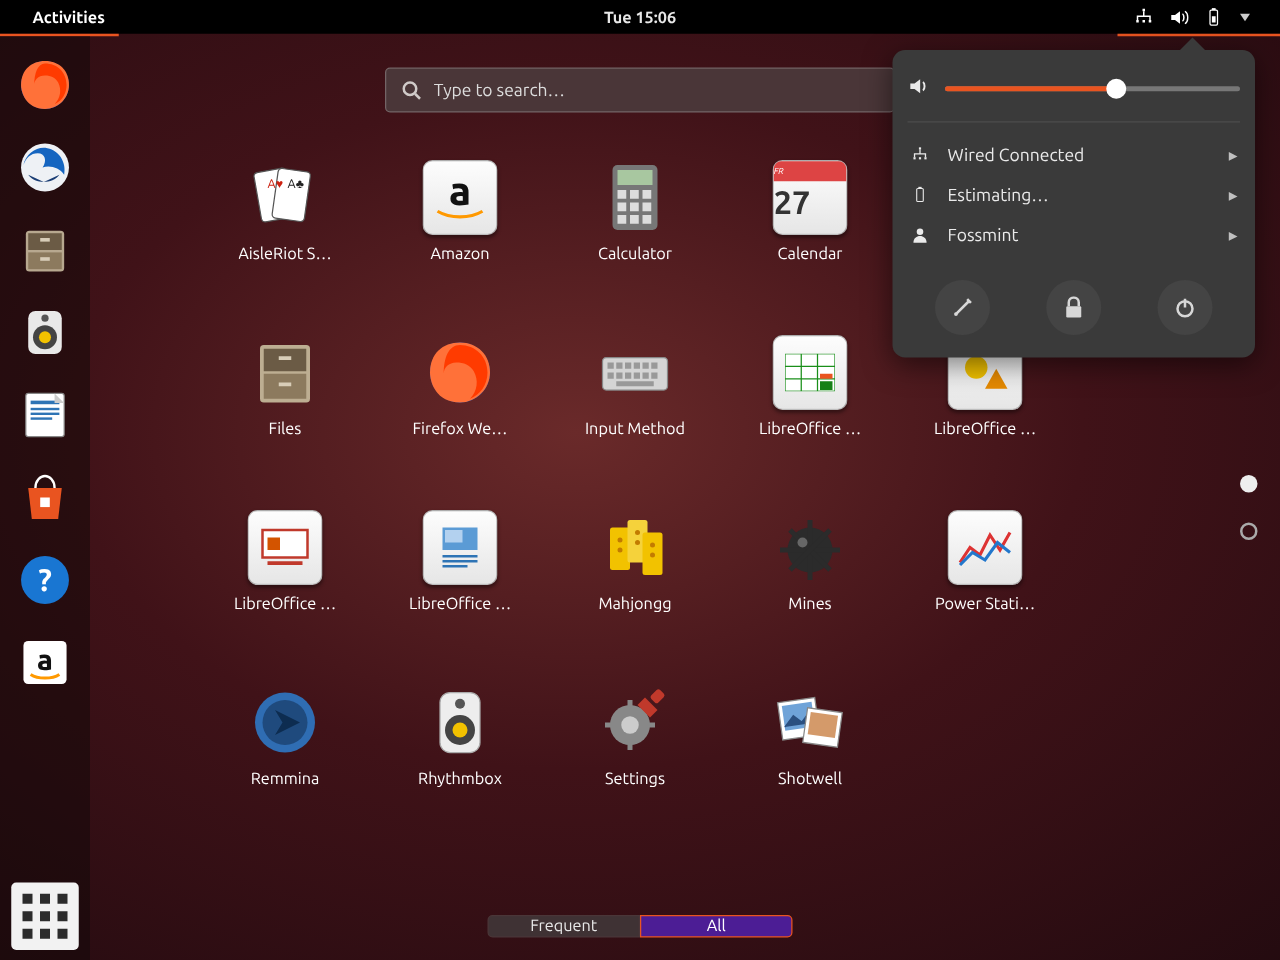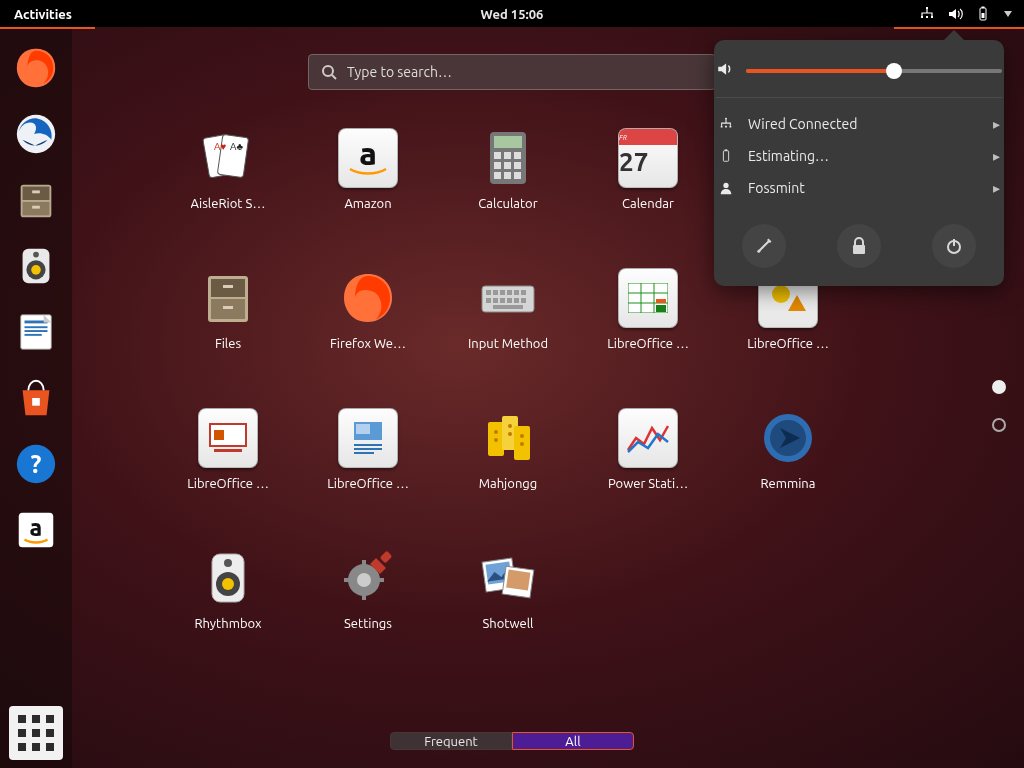--- a/index.html
+++ b/index.html
@@ -11,21 +11,21 @@
     overflow: hidden;
     position: relative;
   }
   
   .topbar {
     position: absolute; top: 0; left: 0; right: 0;
     height: 27px;
     background: #000;
     display: flex; align-items: center;
     font-size: 13px; font-weight: bold;
-    padding: 0 8px;
+    padding: 0 20px;
   }
   .topbar .activities { color: #fff; padding: 2px 6px; }
   .topbar .center { position:absolute; left:50%; transform:translateX(-50%); }
   .topbar .right { margin-left:auto; display:flex; gap:10px; align-items:center; padding-right:4px;}
   .topbar .indicator { width:18px; height:18px; display:flex; align-items:center; justify-content:center; }
   .topbar .indicator svg { fill:#fff; }
   .orange-rule-left { position:absolute; top:27px; left:0; width:95px; height:2px; background:#e95420;}
   .orange-rule-right { position:absolute; top:27px; right:0; width:130px; height:2px; background:#e95420;}
   .triangle { width:0;height:0;border-left:4px solid transparent;border-right:4px solid transparent;border-top:6px solid #ccc; margin-left:2px;}
   
@@ -75,21 +75,21 @@
   .tabs .tab:last-child{border-radius:0 4px 4px 0;}
   
   .dots { position:absolute; top:380px; right:18px; display:flex; flex-direction:column; gap:24px;}
   .dots .dot { width:14px;height:14px;border-radius:50%;}
   .dots .dot.active{background:#eee;}
   .dots .dot.inactive{border:2px solid #aaa;}
   
   .popover {
     position:absolute; top:40px; right:20px;
     width:290px; background:#3a3a3a; border-radius:10px;
-    padding:14px 2px 18px; color:#eaeaea; font-size:14px;
+    padding:14px 12px 18px; color:#eaeaea; font-size:14px;
     box-shadow:0 6px 22px rgba(0,0,0,.5);
   }
   .popover::before{
     content:""; position:absolute; top:-10px; right:40px;
     width:0;height:0;border-left:10px solid transparent;border-right:10px solid transparent;border-bottom:10px solid #3a3a3a;
   }
   .vol-row{display:flex;align-items:center;gap:12px;margin:6px 0 16px;}
   .vol-track{flex:1;height:4px;background:#777;position:relative;border-radius:2px;}
   .vol-fill{position:absolute;left:0;top:0;bottom:0;background:#e95420;border-radius:2px;width:58%;}
   .vol-thumb{position:absolute;top:-6px;left:58%;margin-left:-8px;width:16px;height:16px;background:#fff;border-radius:50%;}
@@ -102,21 +102,21 @@
   .action-row .abtn svg{fill:#d7d7d7;}
   
   .tile{width:60px;height:60px;border-radius:8px;border:1px solid rgba(0,0,0,.25);box-shadow:0 2px 3px rgba(0,0,0,.4);}
   .tile-white{background:linear-gradient(#fdfdfd,#e6e6e6);}
 </style>
 </head>
 <body>
 
 <div class="topbar">
   <span class="activities">Activities</span>
-  <span class="center">Wed 15:06</span>
+  <span class="center">Tue 15:06</span>
   <div class="right">
     <span class="indicator">
       <svg viewBox="0 0 16 16" width="16" height="16">
           <rect x="7" y="1" width="2" height="2"></rect>
           <rect x="2" y="10" width="2" height="2"></rect>
           <rect x="7" y="10" width="2" height="2"></rect>
           <rect x="12" y="10" width="2" height="2"></rect>
           <path d="M8 3v4M3 10V7h10v3" stroke="#fff" stroke-width="1.2" fill="none"></path>
         </svg>
     </span>
@@ -388,20 +388,35 @@
             <circle cx="18" cy="32" r="2"></circle>
             <circle cx="32" cy="18" r="2"></circle>
             <circle cx="32" cy="26" r="2"></circle>
             <circle cx="44" cy="28" r="2"></circle>
             <circle cx="44" cy="36" r="2"></circle>
           </g>
         </svg>
     </div>
     <span class="lbl">Mahjongg</span>
   </div>
+  <div class="cell">
+    <div class="ico">
+      <svg viewBox="0 0 60 60">
+          <circle cx="30" cy="32" r="18" fill="#2b2b2b"></circle>
+          <g stroke="#2b2b2b" stroke-width="4">
+            <line x1="30" y1="8" x2="30" y2="56"></line>
+            <line x1="6" y1="32" x2="54" y2="32"></line>
+            <line x1="14" y1="16" x2="46" y2="48"></line>
+            <line x1="46" y1="16" x2="14" y2="48"></line>
+          </g>
+          <circle cx="24" cy="26" r="4" fill="#666"></circle>
+        </svg>
+    </div>
+    <span class="lbl">Mines</span>
+  </div>
 
   <div class="cell">
     <div class="ico">
         <div class="tile tile-white" style="display:flex;align-items:center;justify-content:center;">
           <svg width="44" height="36" viewBox="0 0 44 36">
             <polyline points="2,30 10,18 18,24 26,8 34,20 42,6" fill="none" stroke="#d33" stroke-width="2.5"></polyline>
             <polyline points="2,32 12,22 22,28 32,14 42,22" fill="none" stroke="#27c" stroke-width="2.5"></polyline>
           </svg>
         </div>
       </div>

